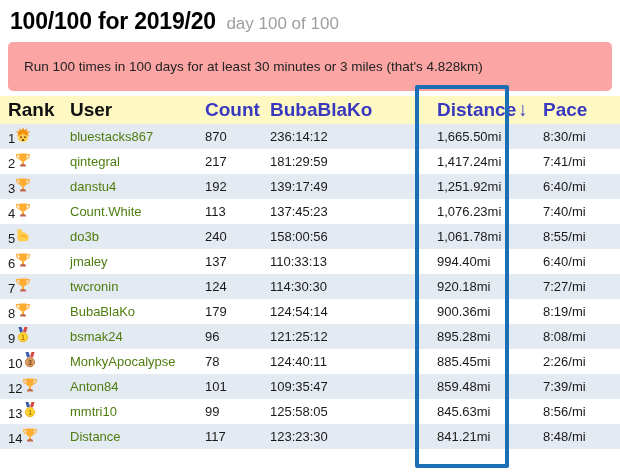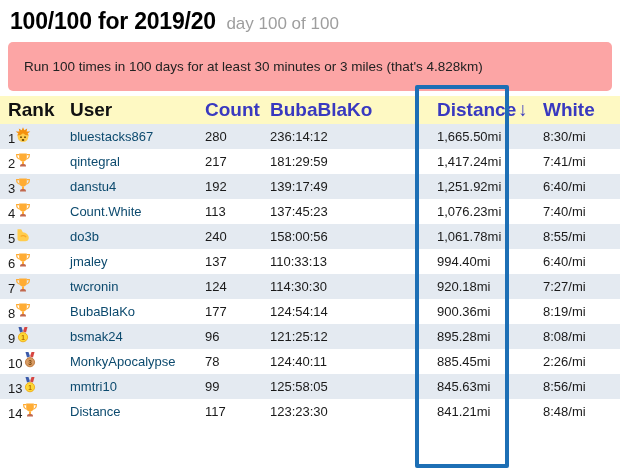--- a/index.html
+++ b/index.html
@@ -64,21 +64,21 @@
     padding-left: 8px;
     vertical-align: middle;
     color: #1a1a1a;
     white-space: nowrap;
   }
   table.leaderboard tbody tr:nth-child(odd) { background: #e4eaf1; }
   table.leaderboard tbody tr:nth-child(even) { background: #ffffff; }
   .rank-num { min-width: 14px; }
   .badge { display: inline-flex; width: 16px; height: 16px; }
   .badge svg { width: 16px; height: 16px; }
-  a.user-link { color: #0c4a6e; text-decoration: none; cursor: pointer; }
+  a.user-link { color: #4d7c0f; text-decoration: none; cursor: pointer; }
   .highlight-box {
     position: absolute;
     left: 415px;
     top: 85px;
     width: 94px;
     height: 383px;
     border: 4px solid #1d6fb5;
     border-radius: 2px;
     pointer-events: none;
     z-index: 10;
@@ -105,36 +105,36 @@
         <col style="width:106px">
         <col style="width:85px">
     </colgroup>
     <thead>
       <tr>
         <th>Rank</th>
         <th>User</th>
         <th class="sortable"><a>Count</a></th>
         <th class="sortable"><a>BubaBlaKo</a></th>
         <th class="sortable"><a>Distance</a><span class="sort-arrow">↓</span></th>
-        <th class="sortable"><a>White</a></th>
+        <th class="sortable"><a>Pace</a></th>
       </tr>
     </thead>
     <tbody>
         <tr>
       <td><span class="rank-cell"><span class="rank-num">1</span><span class="badge">
                 <svg viewBox="0 0 16 16">
                   <circle cx="8" cy="9.6" r="5.4" fill="#ffcc4d"></circle>
                   <polygon points="8,0.2 9.3,3.2 12.2,1.4 11.6,4.4 15.3,4.6 12.6,6.6 14,8.4 10.5,8 8,6.2 5.5,8 2,8.4 3.4,6.6 0.7,4.6 4.4,4.4 3.8,1.4 6.7,3.2" fill="#f4900c"></polygon>
                   <circle cx="6" cy="10.2" r="0.9" fill="#664500"></circle>
                   <circle cx="10" cy="10.2" r="0.9" fill="#664500"></circle>
                   <ellipse cx="8" cy="12.9" rx="1.3" ry="1" fill="#664500"></ellipse>
                 </svg>
               </span></span></td>
       <td><a class="user-link">bluestacks867</a></td>
-      <td>280</td>
+      <td>870</td>
       <td>236:14:12</td>
       <td>1,665.50mi</td>
       <td>8:30/mi</td>
     </tr>
         <tr>
       <td><span class="rank-cell"><span class="rank-num">2</span><span class="badge">
                 <svg viewBox="0 0 16 16">
                   <path d="M4.2 1.5h7.6v4.2c0 2.2-1.7 3.9-3.8 3.9S4.2 7.9 4.2 5.7z" fill="#ffac33"></path>
                   <path d="M4.3 2.6H1.6c0 2.6 1.2 4.3 3.2 4.6" fill="none" stroke="#ffac33" stroke-width="1.1"></path>
                   <path d="M11.7 2.6h2.7c0 2.6-1.2 4.3-3.2 4.6" fill="none" stroke="#ffac33" stroke-width="1.1"></path>
@@ -229,21 +229,21 @@
       <td><span class="rank-cell"><span class="rank-num">8</span><span class="badge">
                 <svg viewBox="0 0 16 16">
                   <path d="M4.2 1.5h7.6v4.2c0 2.2-1.7 3.9-3.8 3.9S4.2 7.9 4.2 5.7z" fill="#ffac33"></path>
                   <path d="M4.3 2.6H1.6c0 2.6 1.2 4.3 3.2 4.6" fill="none" stroke="#ffac33" stroke-width="1.1"></path>
                   <path d="M11.7 2.6h2.7c0 2.6-1.2 4.3-3.2 4.6" fill="none" stroke="#ffac33" stroke-width="1.1"></path>
                   <rect x="7" y="9.4" width="2" height="2.7" fill="#ffac33"></rect>
                   <path d="M5 13.9c0-1 .9-1.9 2-1.9h2c1.1 0 2 .9 2 1.9v.7H5z" fill="#c1694f"></path>
                 </svg>
               </span></span></td>
       <td><a class="user-link">BubaBlaKo</a></td>
-      <td>177</td>
+      <td>179</td>
       <td>124:54:14</td>
       <td>900.36mi</td>
       <td>8:19/mi</td>
     </tr>
         <tr>
       <td><span class="rank-cell"><span class="rank-num">9</span><span class="badge">
                 <svg viewBox="0 0 16 16">
                   <polygon points="3.5,0 6.5,0 8,4.6 5,5.6" fill="#3b5aa9"></polygon>
                   <polygon points="12.5,0 9.5,0 8,4.6 11,5.6" fill="#d64541"></polygon>
                   <circle cx="8" cy="10.2" r="4.6" fill="#fdd835" stroke="#f0a30a" stroke-width="0.8"></circle>
@@ -265,20 +265,36 @@
                   <text x="8" y="12.6" font-size="6.5" font-weight="bold" text-anchor="middle" fill="#7c4a12" font-family="Liberation Sans, sans-serif">3</text>
                 </svg>
               </span></span></td>
       <td><a class="user-link">MonkyApocalypse</a></td>
       <td>78</td>
       <td>124:40:11</td>
       <td>885.45mi</td>
       <td>2:26/mi</td>
     </tr>
         <tr>
+      <td><span class="rank-cell"><span class="rank-num">12</span><span class="badge">
+                <svg viewBox="0 0 16 16">
+                  <path d="M4.2 1.5h7.6v4.2c0 2.2-1.7 3.9-3.8 3.9S4.2 7.9 4.2 5.7z" fill="#ffac33"></path>
+                  <path d="M4.3 2.6H1.6c0 2.6 1.2 4.3 3.2 4.6" fill="none" stroke="#ffac33" stroke-width="1.1"></path>
+                  <path d="M11.7 2.6h2.7c0 2.6-1.2 4.3-3.2 4.6" fill="none" stroke="#ffac33" stroke-width="1.1"></path>
+                  <rect x="7" y="9.4" width="2" height="2.7" fill="#ffac33"></rect>
+                  <path d="M5 13.9c0-1 .9-1.9 2-1.9h2c1.1 0 2 .9 2 1.9v.7H5z" fill="#c1694f"></path>
+                </svg>
+              </span></span></td>
+      <td><a class="user-link">Anton84</a></td>
+      <td>101</td>
+      <td>109:35:47</td>
+      <td>859.48mi</td>
+      <td>7:39/mi</td>
+    </tr>
+        <tr>
       <td><span class="rank-cell"><span class="rank-num">13</span><span class="badge">
                 <svg viewBox="0 0 16 16">
                   <polygon points="3.5,0 6.5,0 8,4.6 5,5.6" fill="#3b5aa9"></polygon>
                   <polygon points="12.5,0 9.5,0 8,4.6 11,5.6" fill="#d64541"></polygon>
                   <circle cx="8" cy="10.2" r="4.6" fill="#fdd835" stroke="#f0a30a" stroke-width="0.8"></circle>
                   <text x="8" y="12.6" font-size="6.5" font-weight="bold" text-anchor="middle" fill="#b26a00" font-family="Liberation Sans, sans-serif">1</text>
                 </svg>
               </span></span></td>
       <td><a class="user-link">mmtri10</a></td>
       <td>99</td>

